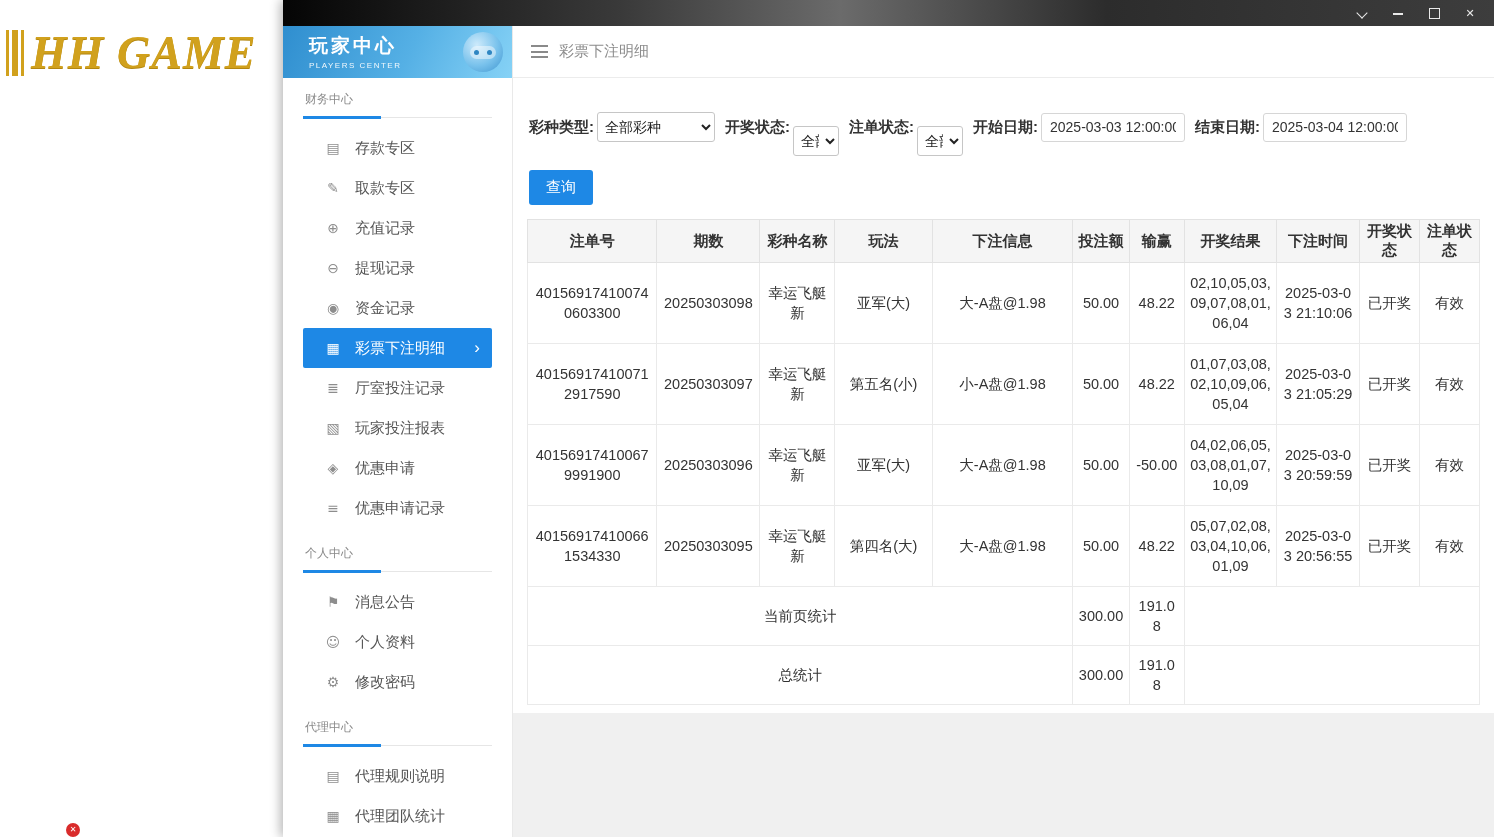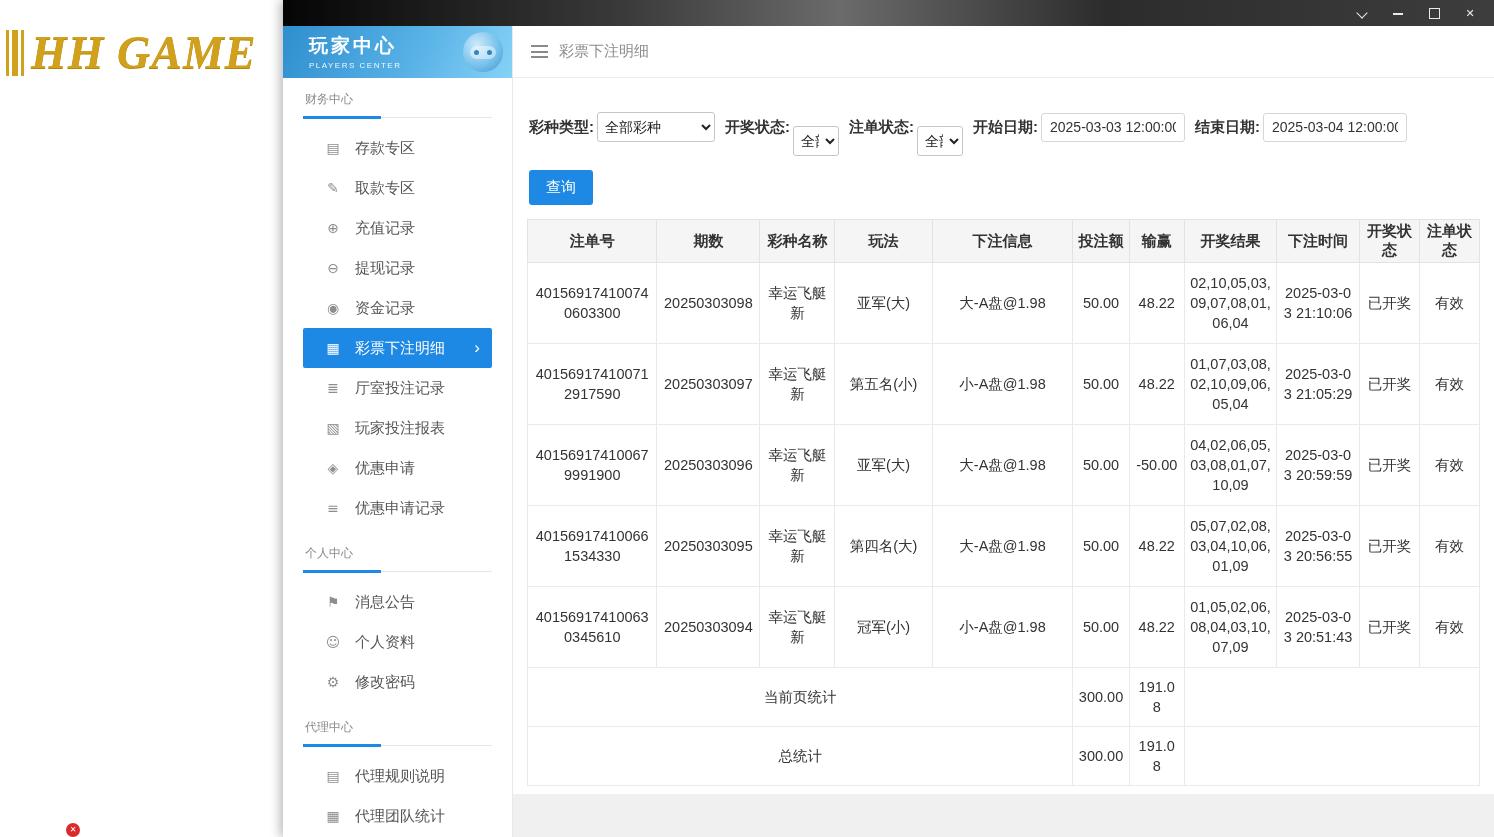--- a/index.html
+++ b/index.html
@@ -343,33 +343,20 @@
                 <td>幸运飞艇新</td>
                 <td>第四名(大)</td>
                 <td>大-A盘@1.98</td>
                 <td>50.00</td>
                 <td>48.22</td>
                 <td>05,07,02,08,03,04,10,06,01,09</td>
                 <td>2025-03-03 20:56:55</td>
                 <td>已开奖</td>
                 <td>有效</td>
               </tr>
-              <tr>
-                <td>401569174100630345610</td>
-                <td>20250303094</td>
-                <td>幸运飞艇新</td>
-                <td>冠军(小)</td>
-                <td>小-A盘@1.98</td>
-                <td>50.00</td>
-                <td>48.22</td>
-                <td>01,05,02,06,08,04,03,10,07,09</td>
-                <td>2025-03-03 20:51:43</td>
-                <td>已开奖</td>
-                <td>有效</td>
-              </tr>
             </tbody>
           <tfoot>
             <tr>
               <td colspan="5">当前页统计</td>
               <td>300.00</td>
               <td>191.08</td>
               <td colspan="4"></td>
             </tr>
             <tr>
               <td colspan="5">总统计</td>

